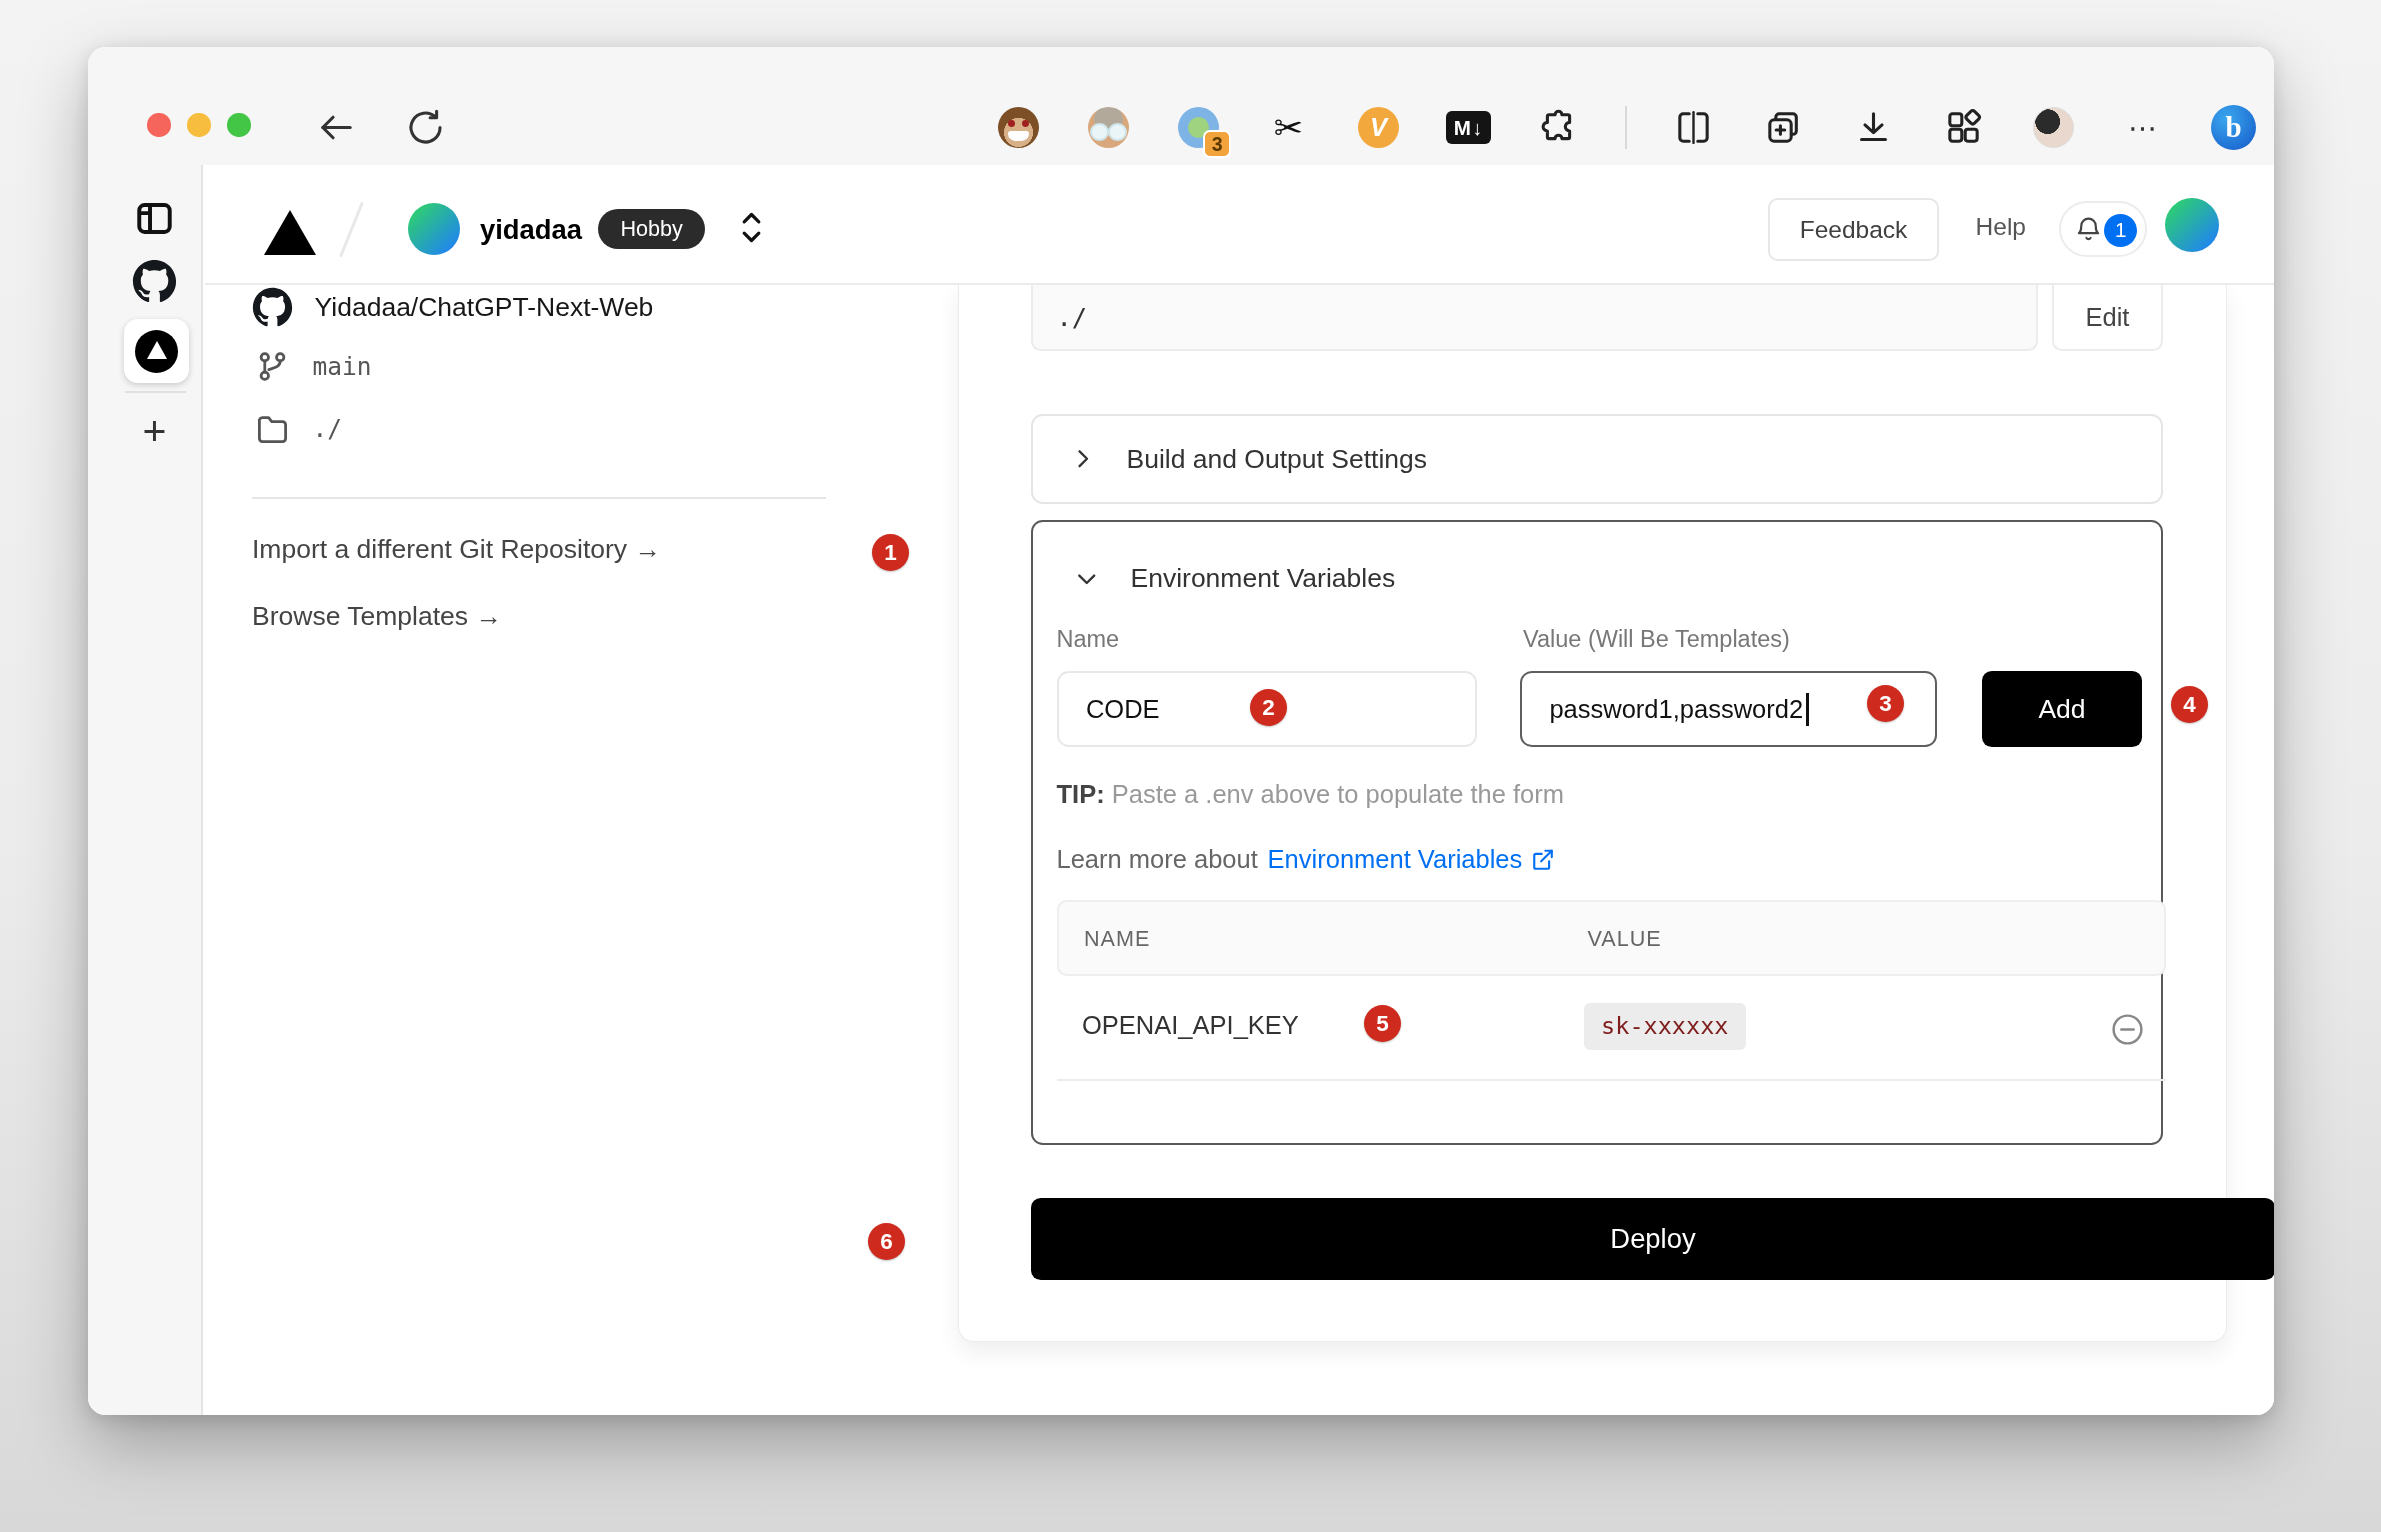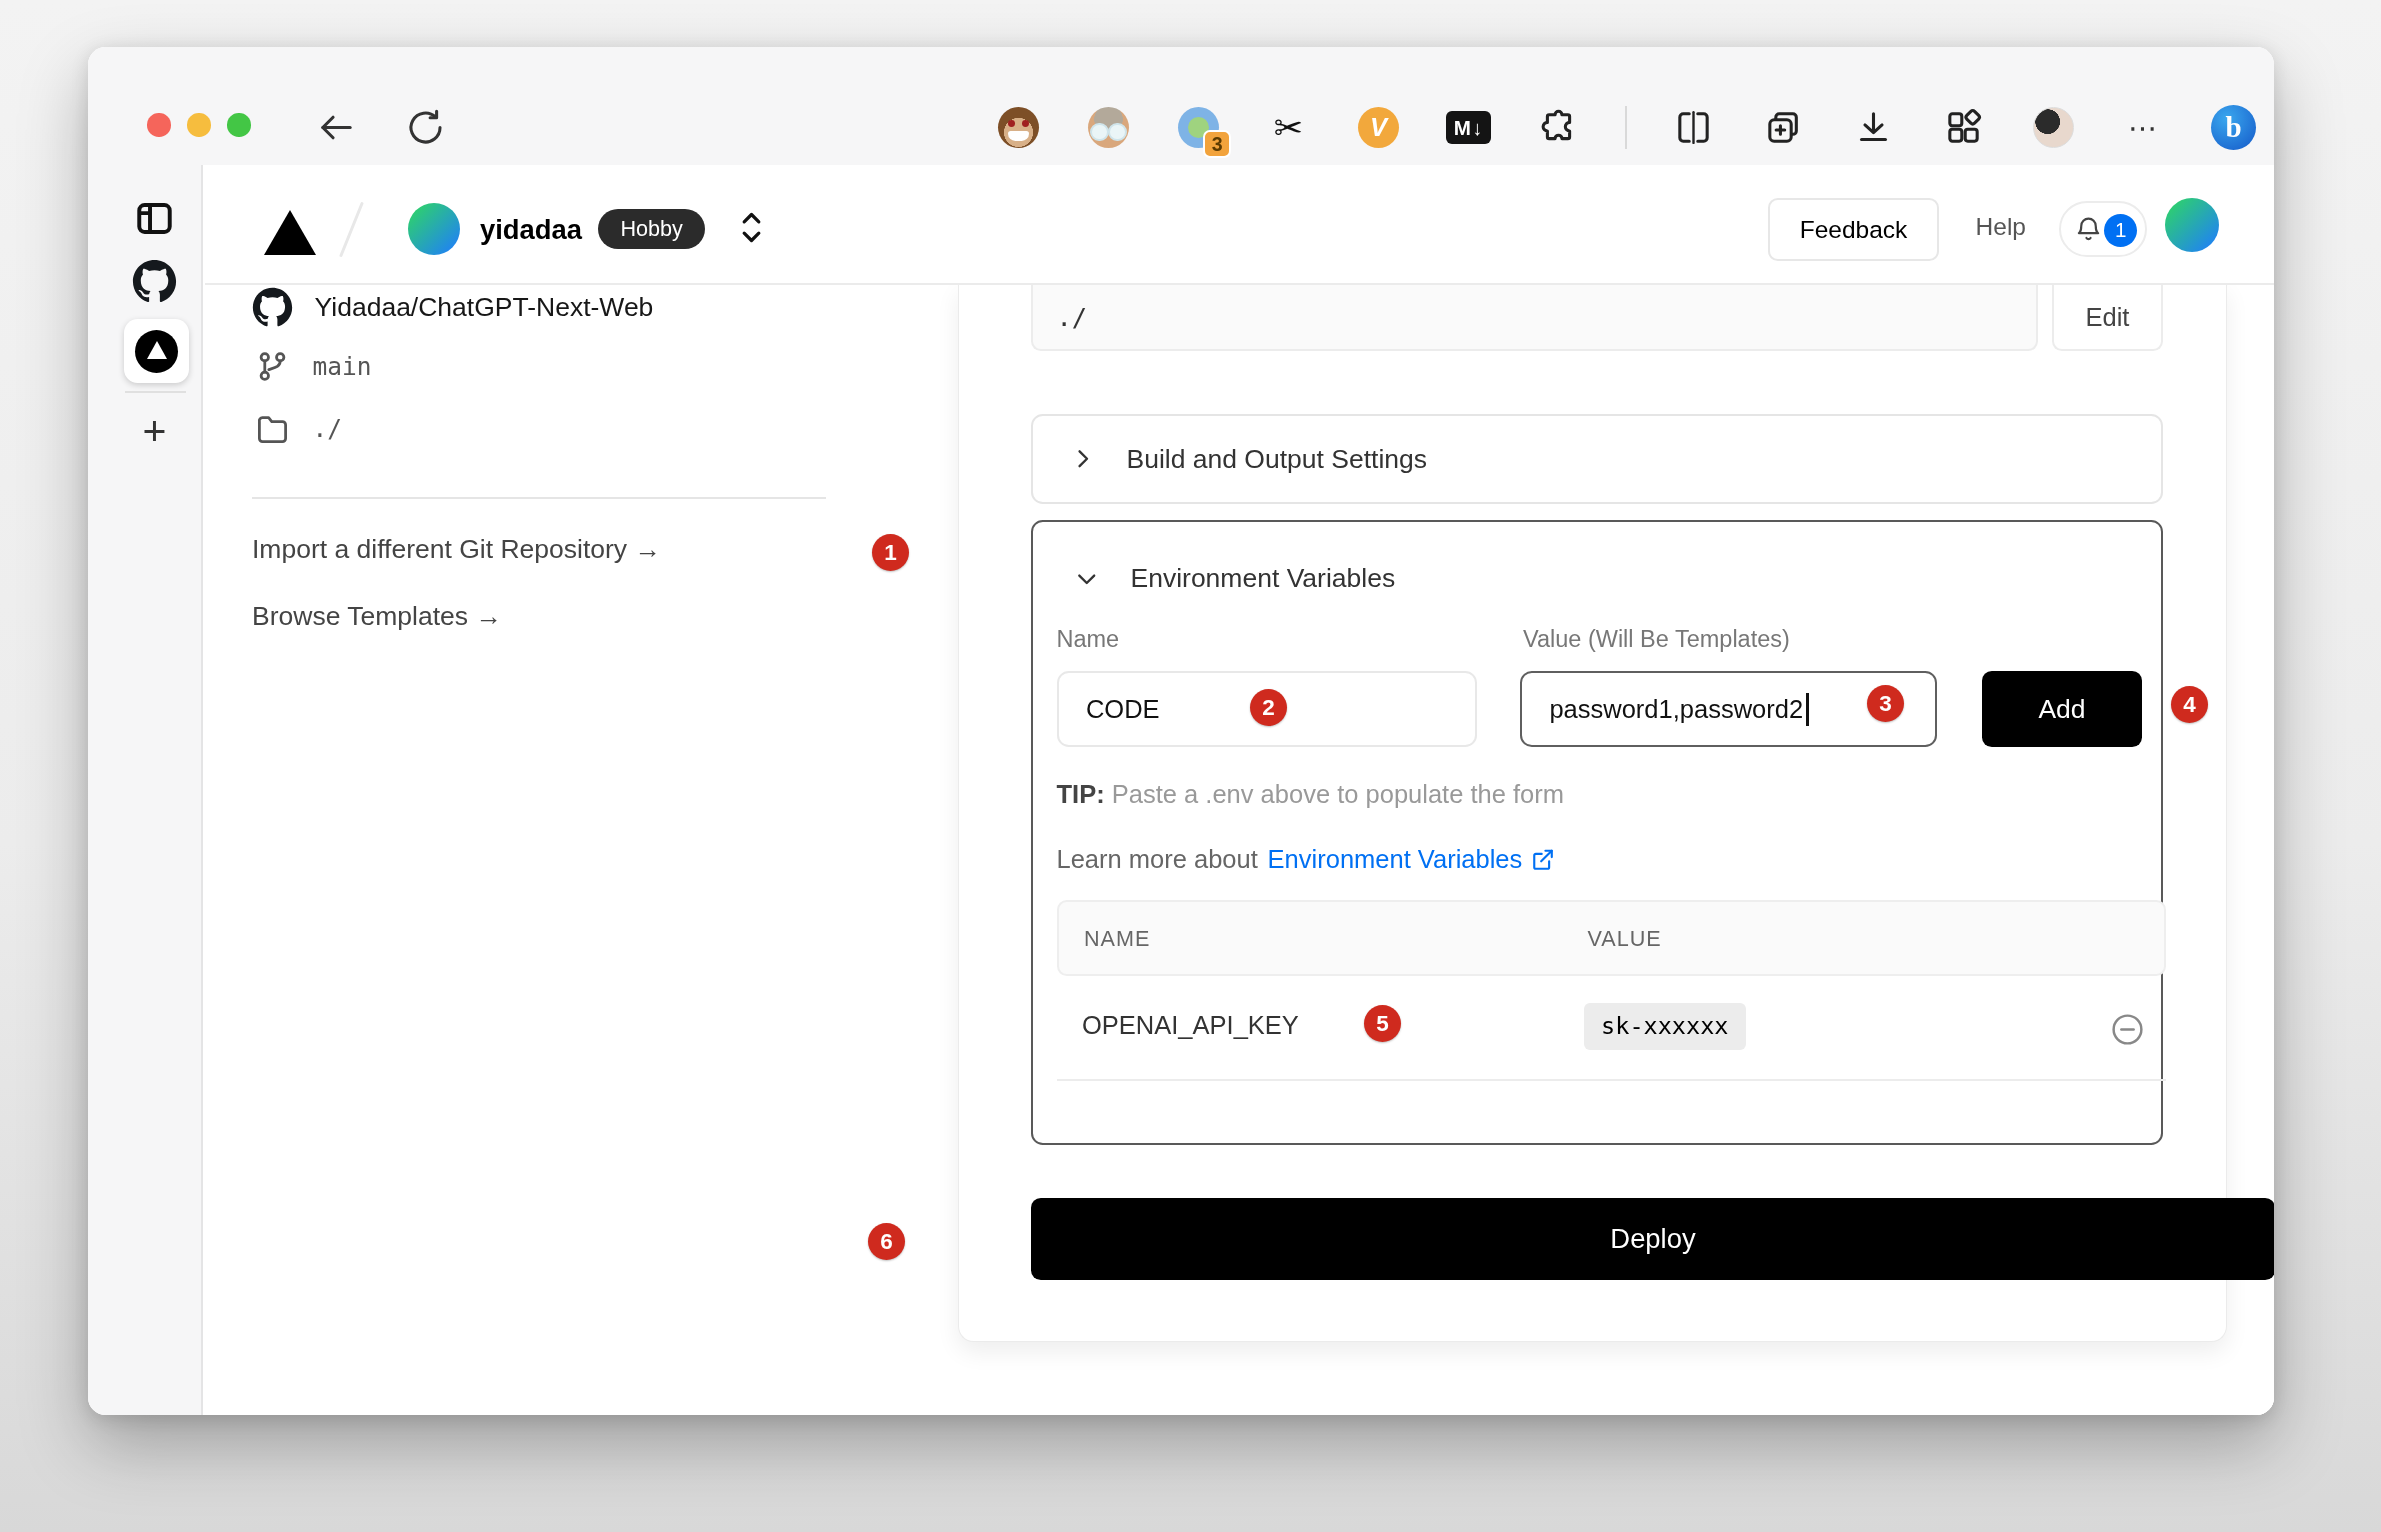--- a/index.html
+++ b/index.html
@@ -66,21 +66,21 @@
   .sb-plus { position:absolute; left:34px; top:234px; width:65px; height:65px; display:flex; align-items:center; justify-content:center; font-size:41px; font-weight:300; color:#333; }
   
   .page { position:absolute; left:117px; top:118px; width:2069px; height:1251px; background:#fff; }
   .page-header { position:absolute; left:0; top:0; width:100%; height:120px; background:#fff; border-bottom:2px solid #ebebeb; z-index:5; }
   .logo-tri { position:absolute; left:59px; top:45px; width:0; height:0; border-left:26.5px solid transparent; border-right:26.5px solid transparent; border-bottom:45px solid #000; }
   .hdr-slash { position:absolute; left:145px; top:35px; width:2.9px; height:59px; background:#e8e8e8; transform:rotate(22deg); border-radius:2px; }
   .hdr-avatar { position:absolute; left:203px; top:38px; width:52px; height:52px; border-radius:50%; background:linear-gradient(135deg,#2fd565 5%,#1f7efb 95%); }
   .hdr-user { position:absolute; left:275px; top:49px; font-size:27.4px; font-weight:bold; color:#000; }
   .hdr-plan { position:absolute; left:393px; top:44px; height:40px; padding:0 22.5px; background:#2b2b2b; color:#fff; font-size:21.6px; border-radius:20.6px; display:flex; align-items:center; }
   .hdr-caret { position:absolute; left:530px; top:43px; }
-  .btn-feedback { position:absolute; right:335px; top:33px; width:171px; height:63px; background:#fff; border:2px solid #e7e7e7; border-radius:9.8px; font-size:24.5px; color:#000000; display:flex; align-items:center; justify-content:center; }
+  .btn-feedback { position:absolute; right:335px; top:33px; width:171px; height:63px; background:#fff; border:2px solid #e7e7e7; border-radius:9.8px; font-size:24.5px; color:#404040; display:flex; align-items:center; justify-content:center; }
   .hdr-help { position:absolute; right:248px; top:48px; font-size:24.5px; color:#555; }
   .bell-pill { position:absolute; right:127px; top:36px; width:88px; height:56px; border:2px solid #ececec; border-radius:28px; background:#fff; display:flex; align-items:center; padding-left:12.7px; }
   .bell-badge { position:absolute; right:7.8px; top:10.8px; width:33px; height:33px; border-radius:50%; background:#0070f3; color:#fff; font-size:20.6px; display:flex; align-items:center; justify-content:center; }
   .hdr-avatar2 { position:absolute; right:55px; top:33px; width:54px; height:54px; border-radius:50%; background:linear-gradient(135deg,#2fd565 5%,#1f7efb 95%); }
   
   .page-body { position:absolute; left:0; top:120px; width:100%; height:1131px; background:#fff; }
   .lrow { position:absolute; display:flex; align-items:center; gap:21.6px; color:#171717; }
   .lrow .txt { font-size:26.5px; font-weight:500; }
   .lrow .mtxt { font-size:24.5px; color:#555; }
   .lc-divider { position:absolute; left:47px; top:212px; width:574px; height:2px; background:#e5e5e5; }
@@ -104,21 +104,21 @@
   .caret { display:inline-block; width:2.9px; height:33px; background:#111; margin-left:2.9px; vertical-align:middle; }
   .add-btn { position:absolute; left:949px; top:149px; width:160px; height:76px; background:#000; color:#fff; border-radius:9.8px; display:flex; align-items:center; justify-content:center; font-size:26.5px; }
   .tip-row { position:absolute; left:23.5px; top:258px; font-size:25.5px; color:#999; }
   .tip-row b { color:#444; }
   .learn-row { position:absolute; left:23.5px; top:323px; font-size:25.5px; color:#666; display:flex; align-items:center; gap:9.8px; }
   .learn-row a { color:#0070f3; text-decoration:none; display:flex; align-items:center; gap:7.8px; }
   .tbl-head { position:absolute; left:23.5px; top:378px; width:1109px; height:76px; background:#fafafa; border:2px solid #eeeeee; border-radius:9.8px; }
   .tbl-head .h { position:absolute; top:23.5px; font-size:21.6px; color:#666; letter-spacing:1px; }
   .tbl-row { position:absolute; left:23.5px; top:463px; width:1109px; height:88px; }
   .tbl-row .nm { position:absolute; left:25.5px; top:25.5px; font-size:25.5px; color:#333; }
-  .val-chip { position:absolute; left:527px; top:17.6px; padding:9.8px 17.6px; background:#ececec; border-radius:5.9px; font-size:23.5px; color:#000000; }
+  .val-chip { position:absolute; left:527px; top:17.6px; padding:9.8px 17.6px; background:#ececec; border-radius:5.9px; font-size:23.5px; color:#7f1d1d; }
   .remove-btn { position:absolute; right:19.6px; top:25.5px; width:37px; height:37px; }
   .row-divider { position:absolute; left:23.5px; top:557px; width:1109px; height:2px; background:#ececec; }
   .deploy-btn { position:absolute; left:72px; top:913px; width:1244px; height:82px; background:#000; border-radius:9.8px; color:#fff; font-size:27.4px; display:flex; align-items:center; justify-content:center; }
   
   .badge { position:absolute; width:37px; height:37px; border-radius:50%; color:#fff; font-size:22.5px; font-weight:bold; display:flex; align-items:center; justify-content:center; z-index:20; box-shadow:0 1px 2px rgba(0,0,0,.25); }
   svg { display:block; }
 </style>
 </head>
 <body>
 

